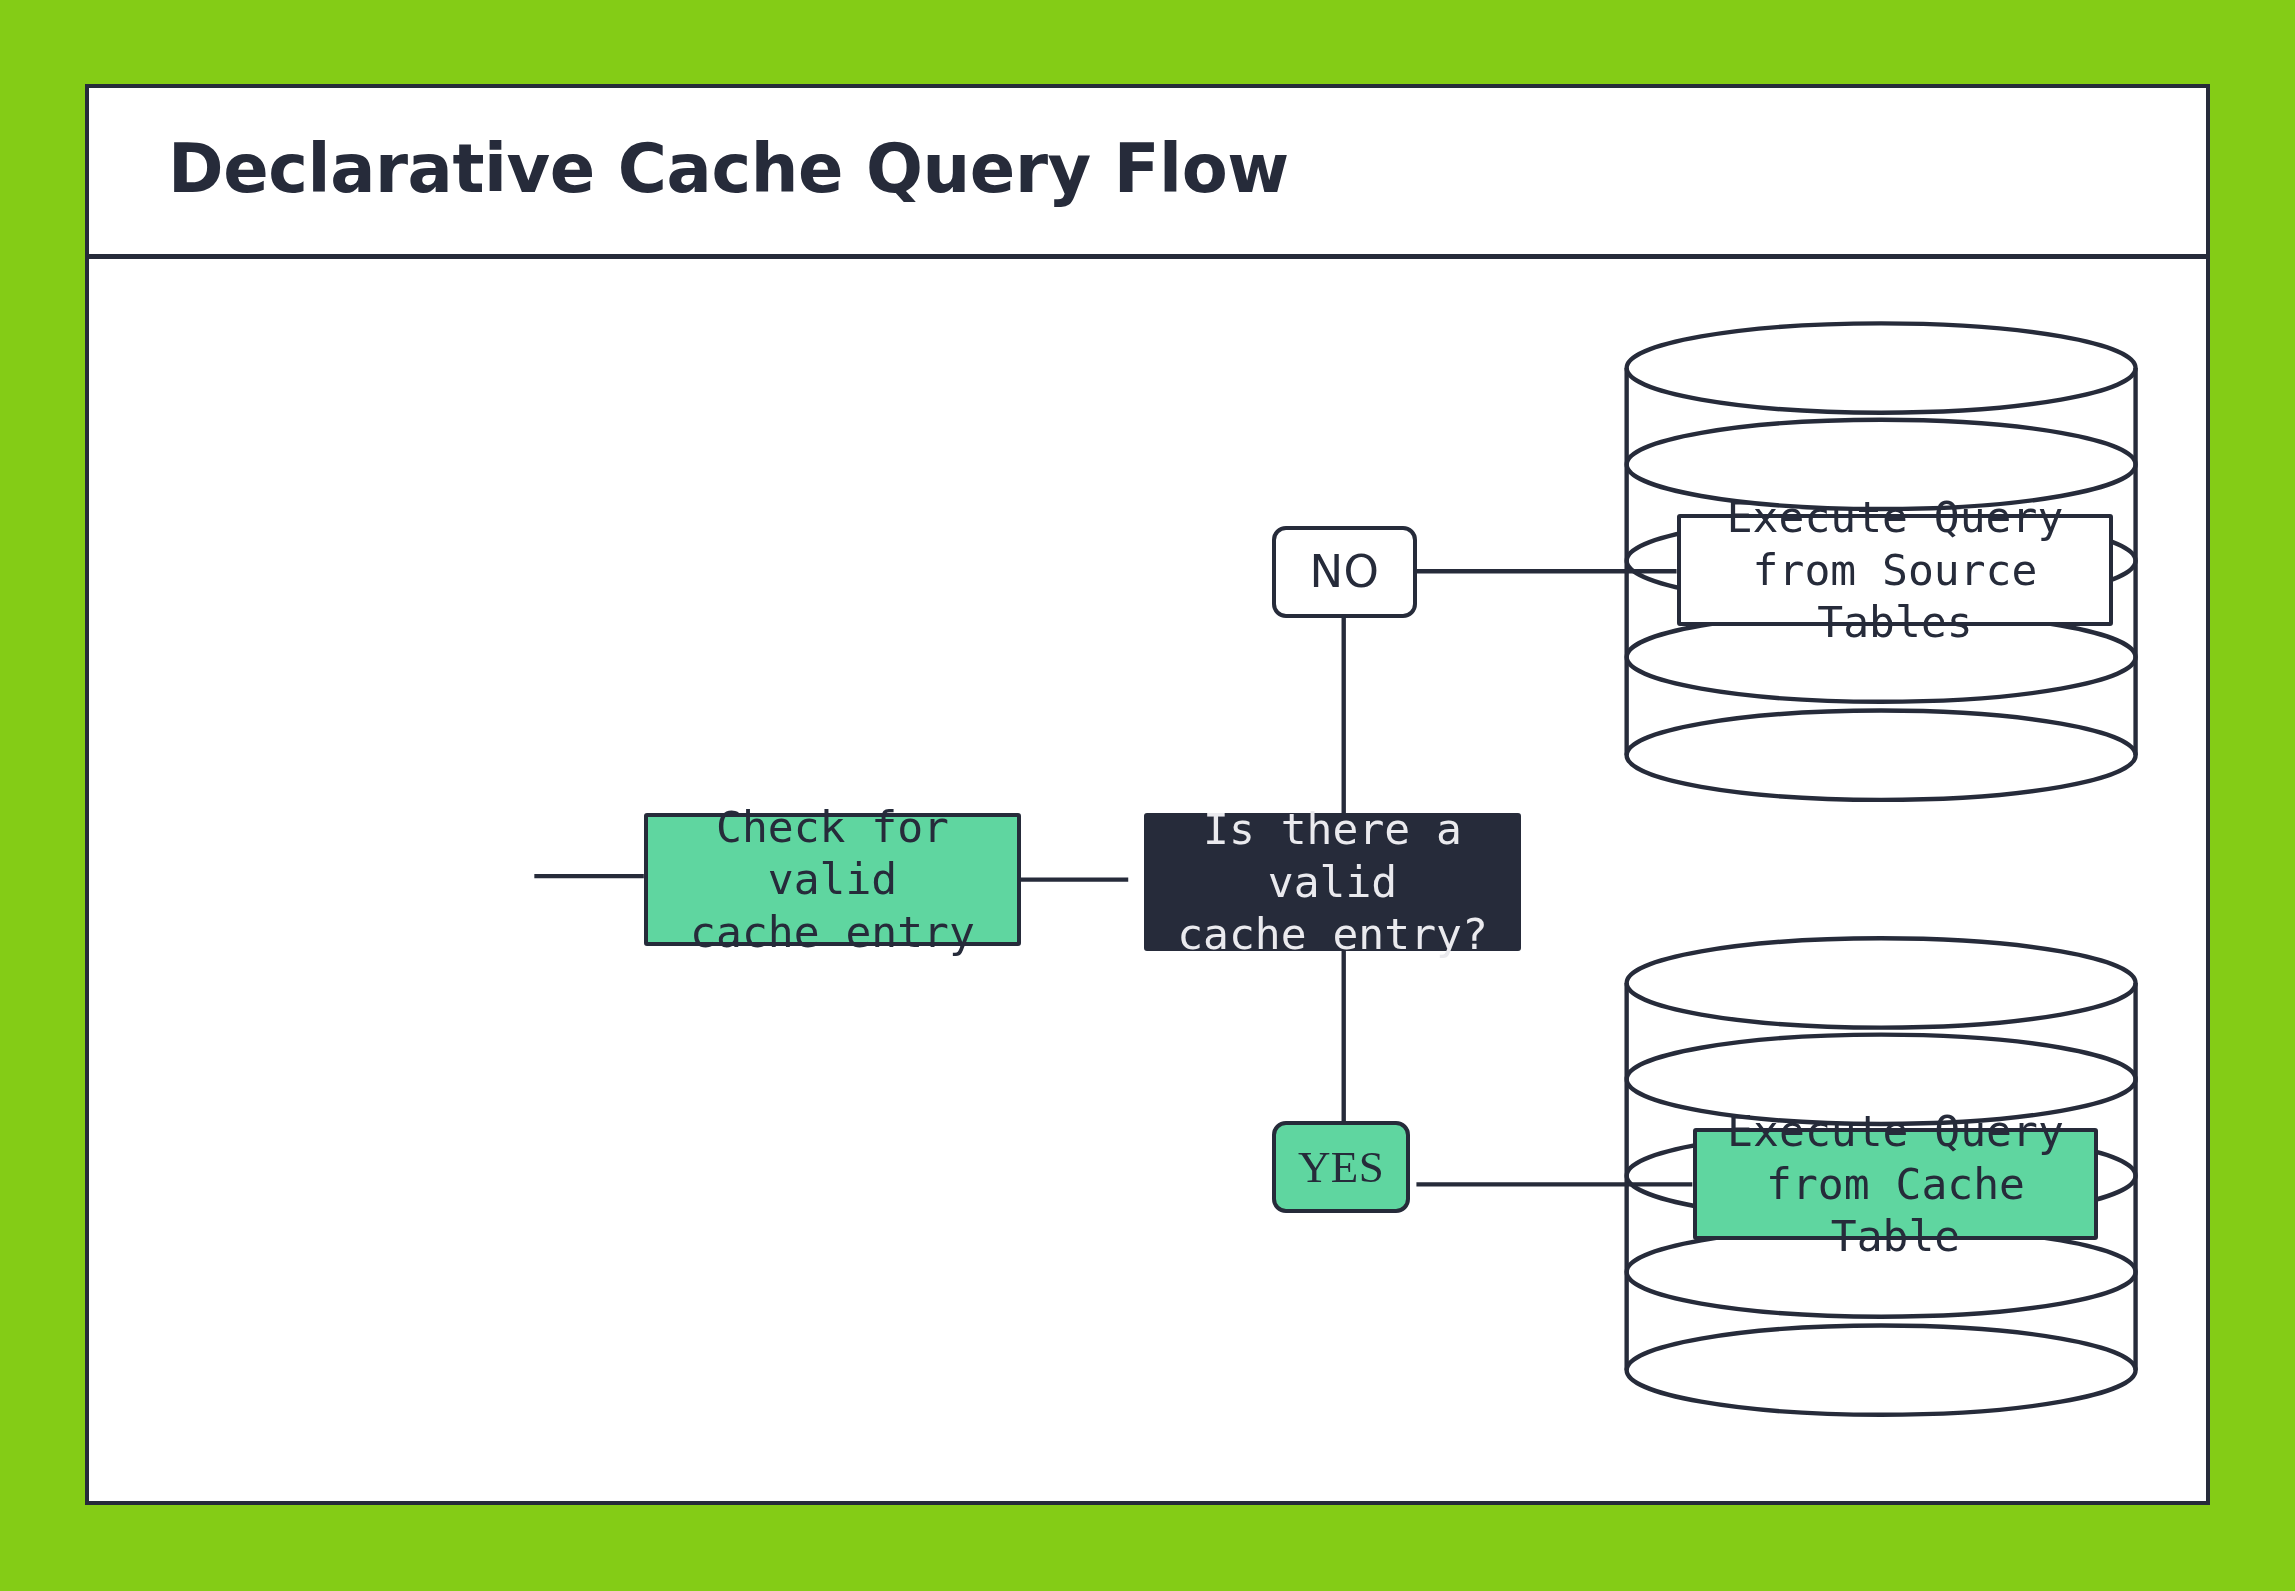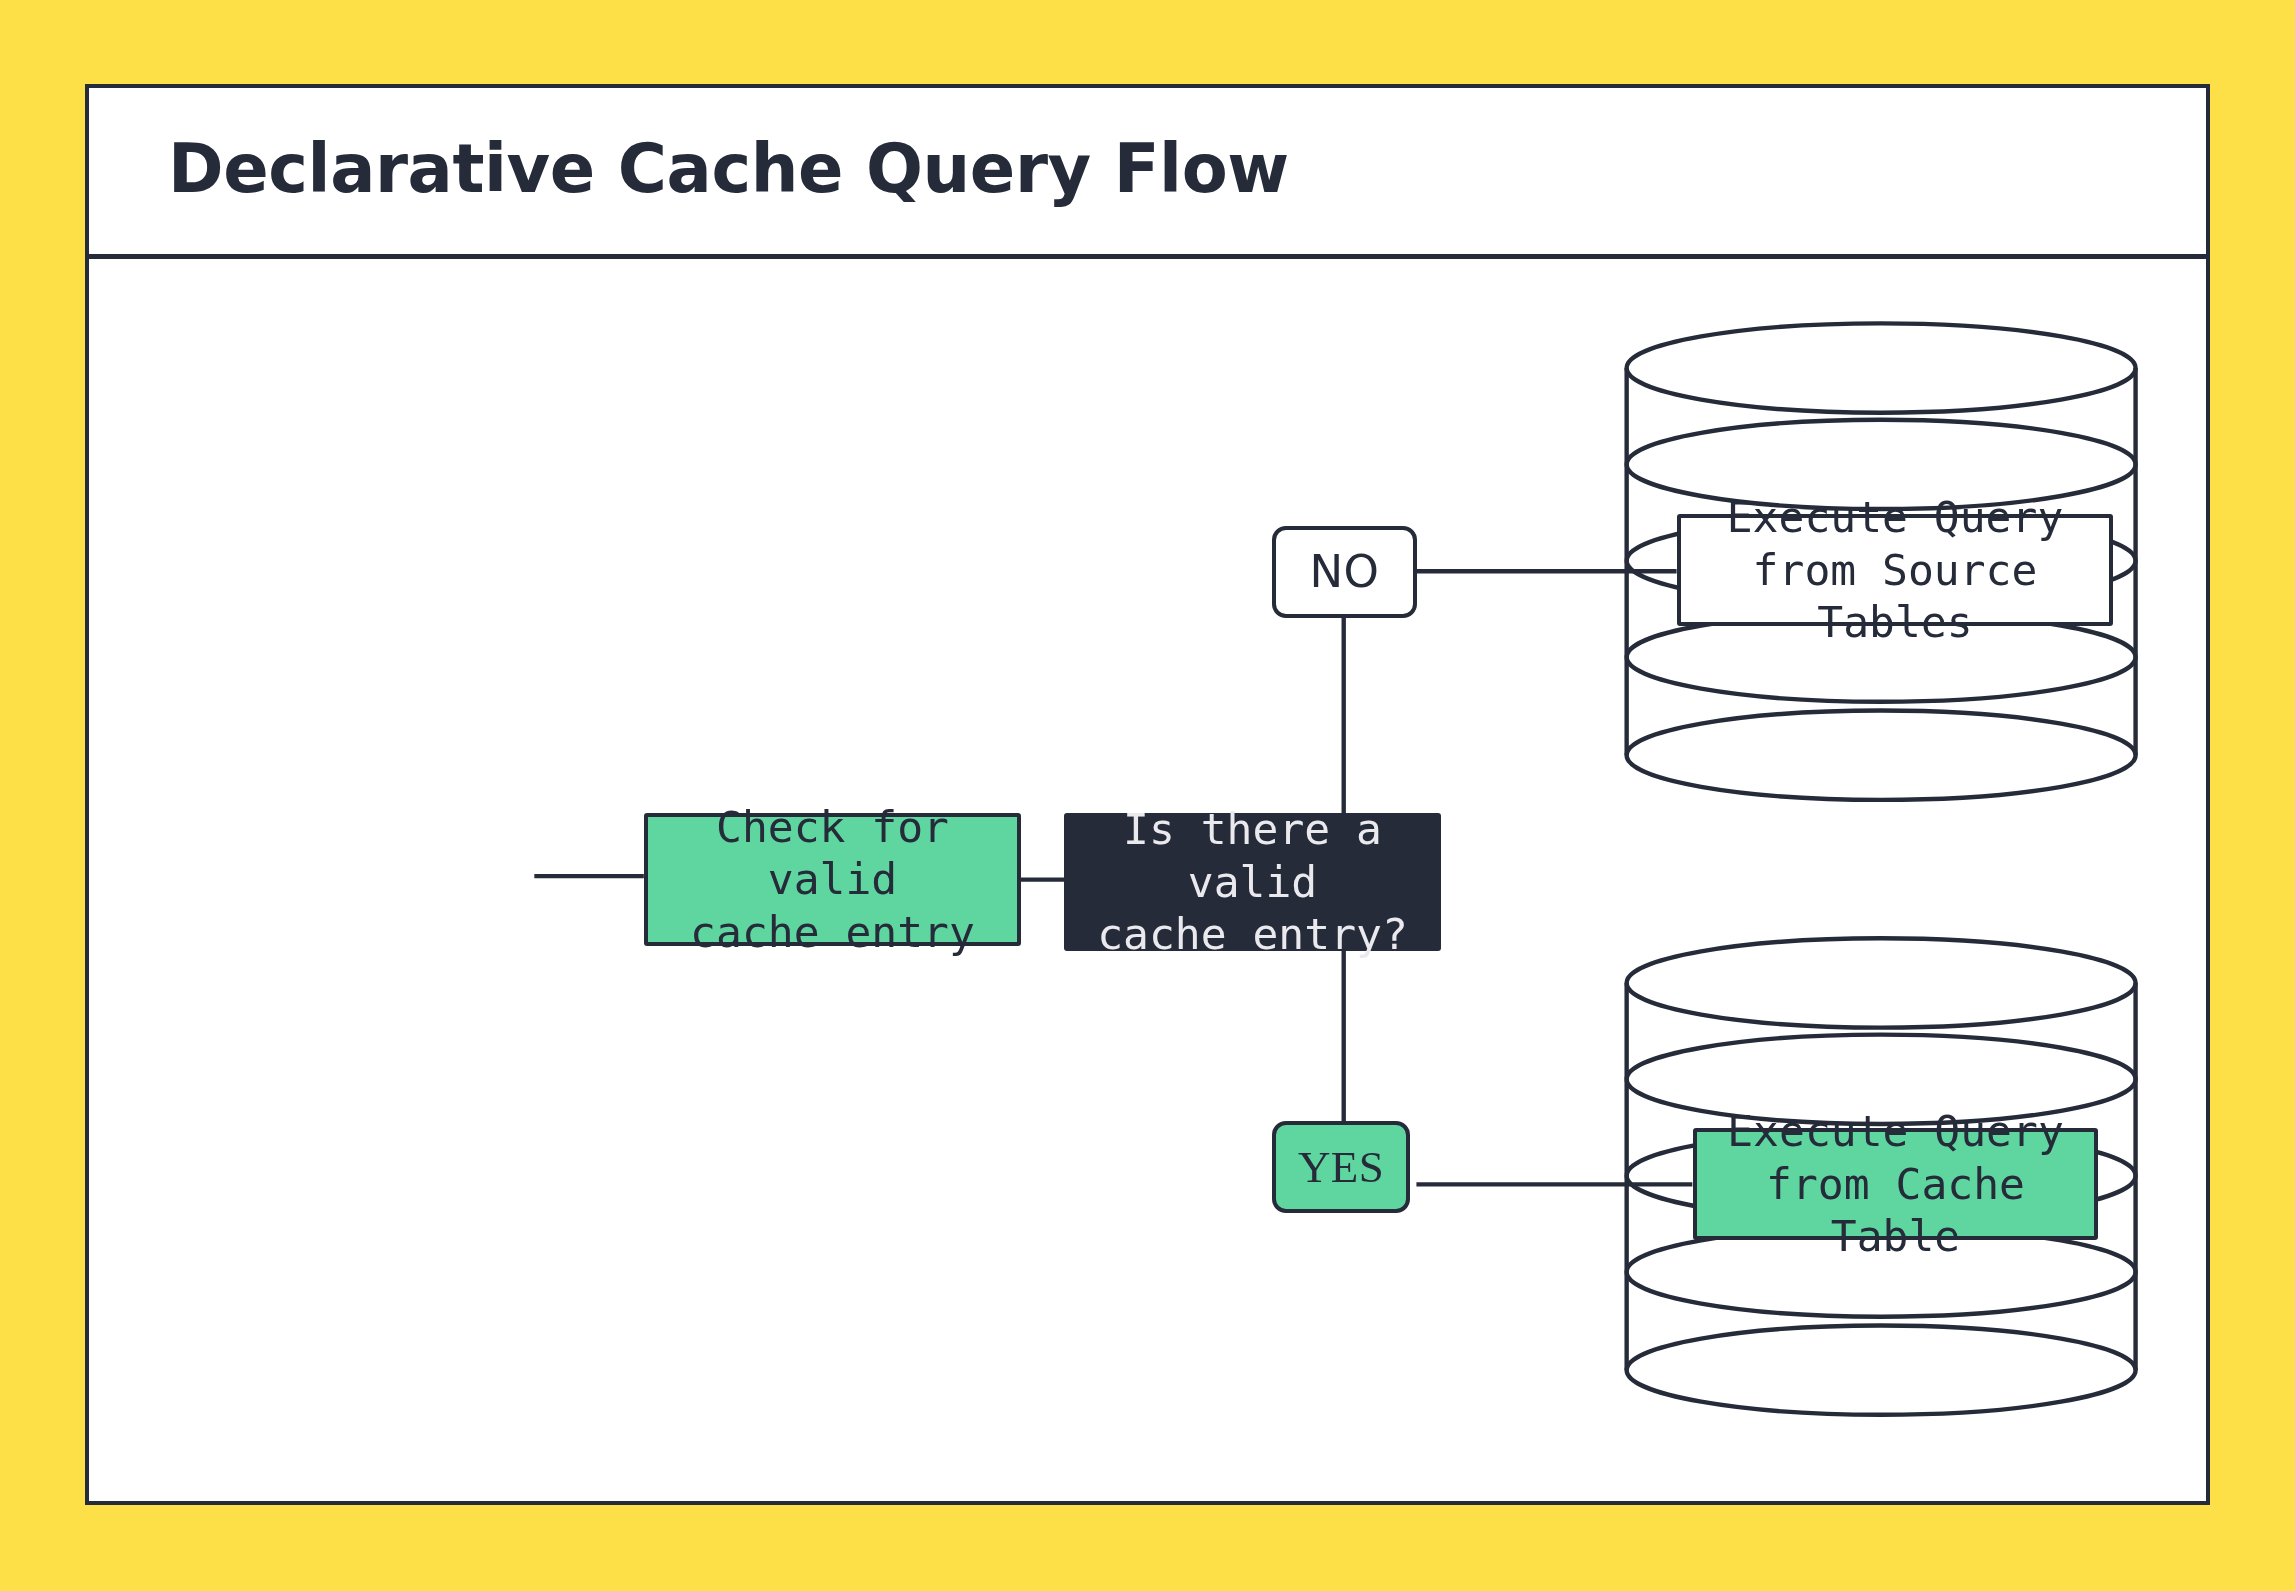--- a/index.html
+++ b/index.html
@@ -11,21 +11,21 @@
     width: 2295px;
     height: 1591px;
     font-family: "Liberation Sans", sans-serif;
     -webkit-font-smoothing: antialiased;
   }
 
   #stage {
     position: relative;
     width: 2295px;
     height: 1591px;
-    background: #fde047;
+    background: #84cc16;
     overflow: hidden;
   }
 
   
   .frame {
     position: absolute;
     left: 85px;
     top: 84px;
     width: 2125px;
     height: 1421px;
@@ -100,21 +100,21 @@
   .chip {
     font-family: "DejaVu Sans", "Liberation Sans", sans-serif;
     font-size: 45px;
     letter-spacing: 0.4px;
     border-radius: 14px;
   }
 
   
   #node-query-request { left: 175px;  top: 827px;  width: 359px; height: 98px; }
   #node-check-cache   { left: 644px;  top: 813px;  width: 377px; height: 133px; }
-  #node-decision      { left: 1064px; top: 813px;  width: 377px; height: 138px; }
+  #node-decision      { left: 1144px; top: 813px;  width: 377px; height: 138px; }
   #chip-no            { left: 1272px; top: 526px;  width: 145px; height: 92px; }
   #chip-yes           { left: 1272px; top: 1121px; width: 138px; height: 92px; font-family: Liberation Serif, serif; }
   #node-source-tables { left: 1677px; top: 514px;  width: 436px; height: 112px; }
   #node-cache-table   { left: 1693px; top: 1128px; width: 405px; height: 112px; }
 </style>
 </head>
 <body>
 
 <div id="stage">
 

